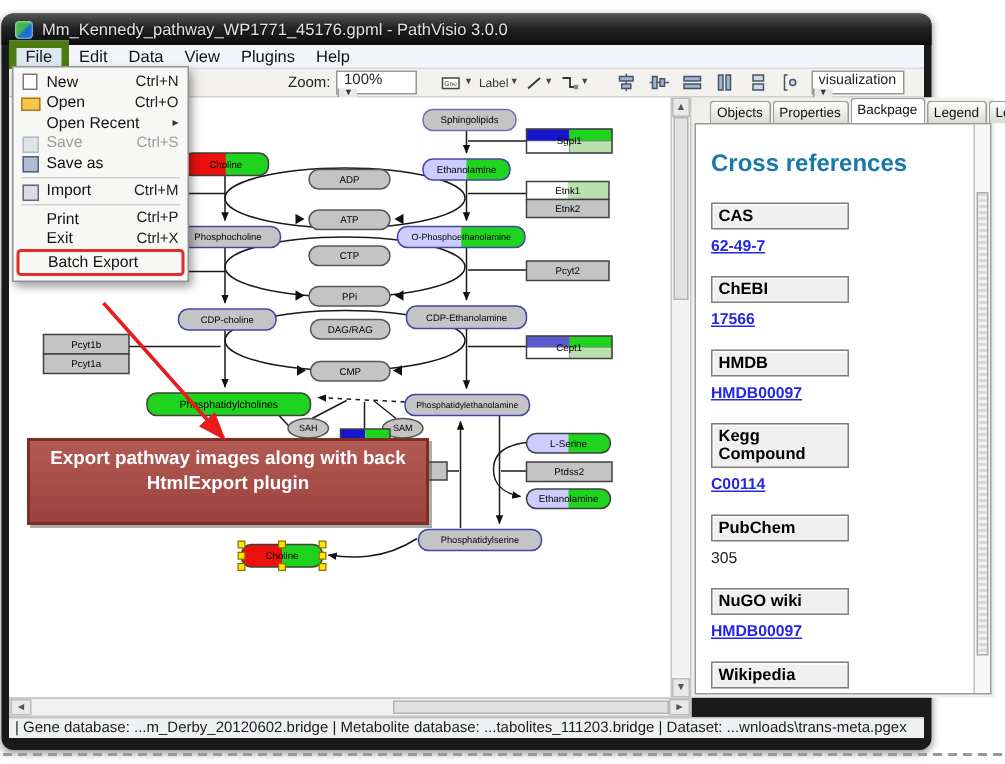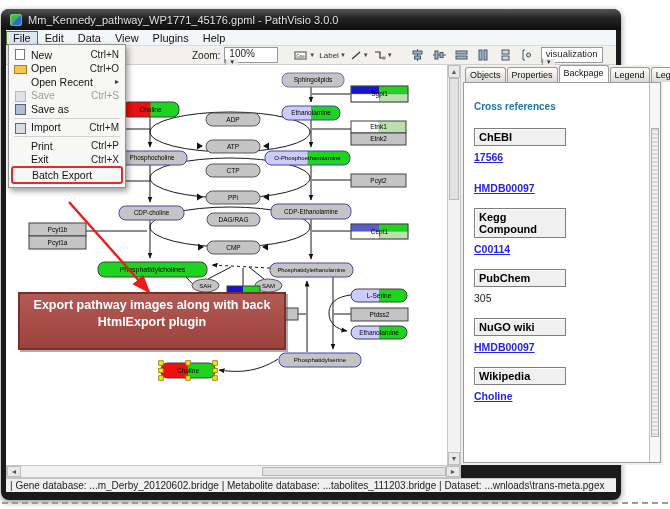--- a/index.html
+++ b/index.html
@@ -11,21 +11,21 @@
   .titlebar{position:absolute;left:0;top:0;right:0;height:21px;display:flex;align-items:center;
             gap:6px;padding:0 9px;border-radius:8px 8px 0 0;
             background:linear-gradient(#555 0%,#232323 45%,#0d0d0d 100%);color:#e3e3e3;font-size:11px;}
   .app-icon{width:12px;height:12px;border-radius:3px;background:linear-gradient(135deg,#43b54d 0 45%,#1d6fd1 55% 100%);
             box-shadow:inset 0 0 2px #fff;flex:none;}
   .title-text{white-space:nowrap;overflow:hidden;text-shadow:0 1px 1px #000;}
   
   .menubar{position:absolute;left:5px;right:5px;top:21px;height:15px;background:#f2f5fa;
            border-bottom:1px solid #dadada;display:flex;align-items:center;font-size:11px;color:#111;}
   .menu-item{padding:1px 7px;}
-  .menu-item.active{background:#dde7f2;border:1px solid #4d7c0f;padding:0 6px;}
+  .menu-item.active{background:#dde7f2;border:5px solid #4d7c0f;padding:0 6px;}
   
   .toolbar{position:absolute;left:5px;right:5px;top:37px;height:19px;background:#f2f1ee;
            border-bottom:1px solid #cfcfcf;display:flex;align-items:center;gap:4px;
            padding-left:186px;box-sizing:border-box;font-size:10px;color:#222;}
   .tb-combo{display:flex;align-items:center;border:1px solid #979797;background:#fff;height:14px;flex-direction:column;}
   .tb-combo .val{padding:0 4px;min-width:44px;}
   .tb-combo .caret{width:12px;align-self:stretch;background:#e9e7e3;border-left:1px solid #979797;
                    font-size:6px;display:flex;align-items:center;justify-content:center;color:#333;}
   .tb-btn{height:15px;min-width:18px;display:flex;align-items:center;justify-content:center;gap:1px;color:#333;}
   .tb-btn svg{display:block;}
@@ -39,27 +39,27 @@
   .canvas svg{position:absolute;left:0;top:0;}
   .canvas svg text{font-family:"Liberation Sans",sans-serif;}
   .canvas-vscroll{width:12px;background:#f2f2f2;border-left:1px solid #c6c6c6;border-right:1px solid #c6c6c6;
                   position:relative;font-size:7px;color:#555;}
   .vs-arrow{position:absolute;left:0;right:0;height:11px;background:#e9e9e9;border:1px solid #bdbdbd;
             display:flex;align-items:center;justify-content:center;}
   .vs-up{top:0;} .vs-down{bottom:0;}
   .vs-thumb{position:absolute;left:1px;right:1px;top:13px;height:120px;background:#e2e2e2;border:1px solid #b6b6b6;}
   
   .side-panel{flex:1;background:#f0efec;display:flex;flex-direction:column;min-width:0;}
-  .tabs{height:17px;display:flex;align-items:flex-end;padding-left:4px;gap:1px;}
+  .tabs{height:17px;display:flex;align-items:flex-end;padding-left:12px;gap:1px;}
   .tab{font-size:9px;padding:2px 4px;background:linear-gradient(#fdfdfc,#dcdad5);border:1px solid #9a9a9a;
        border-bottom:none;border-radius:3px 3px 0 0;white-space:nowrap;color:#111;}
   .tab.active{background:#fff;padding-bottom:4px;position:relative;z-index:2;}
   .panel-body{flex:1;margin:0 2px 2px;background:#fff;border:1px solid #9a9a9a;display:flex;overflow:hidden;}
   .panel-content{flex:1;padding:10px 4px 0 10px;overflow:hidden;}
-  .xref-heading{color:#1878a8;font-weight:bold;font-size:10px;margin:8px 0 16px;}
+  .xref-heading{color:#1878a8;font-weight:bold;font-size:16px;margin:8px 0 16px;}
   .xref-section{margin-bottom:12px;}
   .xref-header{width:82px;border:1px solid #7e7e7e;background:#f0f0f0;box-shadow:inset 1px 1px 0 #fff;
                font-weight:bold;font-size:11px;padding:2px 4px;color:#000;}
   .xref-value{display:inline-block;margin-top:5px;font-size:10.5px;font-weight:bold;color:#2525e6;
               text-decoration:underline;cursor:pointer;}
   .xref-value.plain{color:#222;font-weight:normal;text-decoration:none;cursor:default;}
   .panel-vscroll{width:10px;border-left:1px solid #c0c0c0;background:#f7f7f7;position:relative;}
   .panel-thumb{position:absolute;left:1px;right:1px;top:45px;bottom:25px;border:1px solid #adadad;
                background:repeating-linear-gradient(180deg,#d9d9d9 0 2px,#f0f0f0 2px 4px);}
   
@@ -407,22 +407,23 @@
           <div class="tab">Objects</div>
           <div class="tab">Properties</div>
           <div class="tab active">Backpage</div>
           <div class="tab">Legend</div>
           <div class="tab">Legend</div>
         </div>
       <div class="panel-body">
         <div class="panel-content">
           <div class="xref-heading">Cross references</div>
           <div id="xref-sections">
+              <div class="xref-section"><div class="xref-header">CAS</div><a class="xref-value">62-49-7</a></div>
               <div class="xref-section"><div class="xref-header">ChEBI</div><a class="xref-value">17566</a></div>
-              <div class="xref-section"><a class="xref-value">HMDB00097</a></div>
+              <div class="xref-section"><div class="xref-header">HMDB</div><a class="xref-value">HMDB00097</a></div>
               <div class="xref-section"><div class="xref-header">Kegg Compound</div><a class="xref-value">C00114</a></div>
               <div class="xref-section"><div class="xref-header">PubChem</div><span class="xref-value plain">305</span></div>
               <div class="xref-section"><div class="xref-header">NuGO wiki</div><a class="xref-value">HMDB00097</a></div>
               <div class="xref-section"><div class="xref-header">Wikipedia</div><a class="xref-value">Choline</a></div>
             </div>
 
         </div>
         <div class="panel-vscroll">
           <div class="panel-thumb"></div>
         </div>

